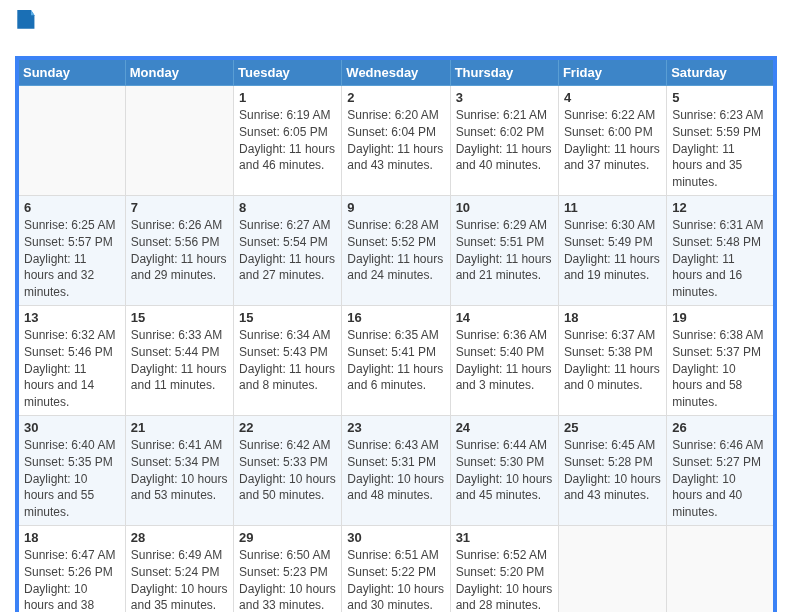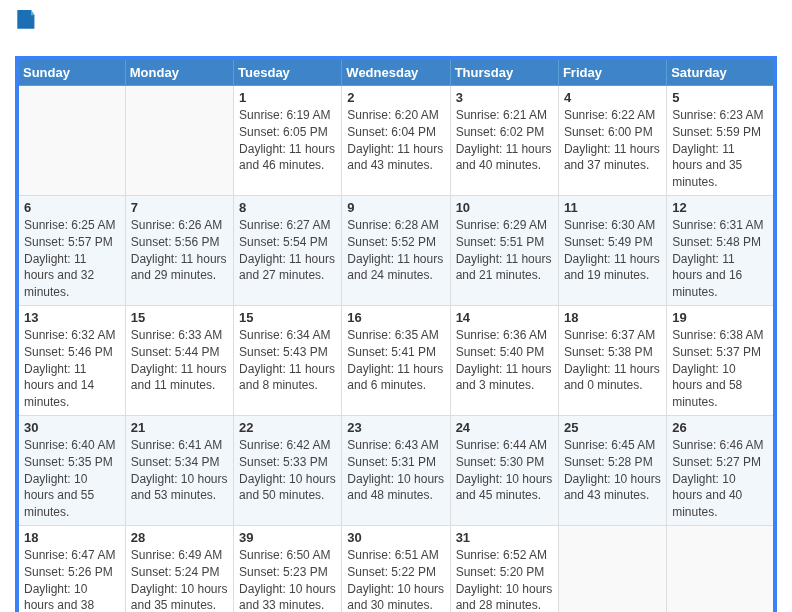--- a/index.html
+++ b/index.html
@@ -244,21 +244,21 @@
         <tr>
           <td>
             <span class="day-num">18</span>
             <div class="day-info">Sunrise: 6:47 AM<br>Sunset: 5:26 PM<br>Daylight: 10 hours and 38 minutes.</div>
           </td>
           <td>
             <span class="day-num">28</span>
             <div class="day-info">Sunrise: 6:49 AM<br>Sunset: 5:24 PM<br>Daylight: 10 hours and 35 minutes.</div>
           </td>
           <td>
-            <span class="day-num">39</span>
+            <span class="day-num">29</span>
             <div class="day-info">Sunrise: 6:50 AM<br>Sunset: 5:23 PM<br>Daylight: 10 hours and 33 minutes.</div>
           </td>
           <td>
             <span class="day-num">30</span>
             <div class="day-info">Sunrise: 6:51 AM<br>Sunset: 5:22 PM<br>Daylight: 10 hours and 30 minutes.</div>
           </td>
           <td>
             <span class="day-num">31</span>
             <div class="day-info">Sunrise: 6:52 AM<br>Sunset: 5:20 PM<br>Daylight: 10 hours and 28 minutes.</div>
           </td>

